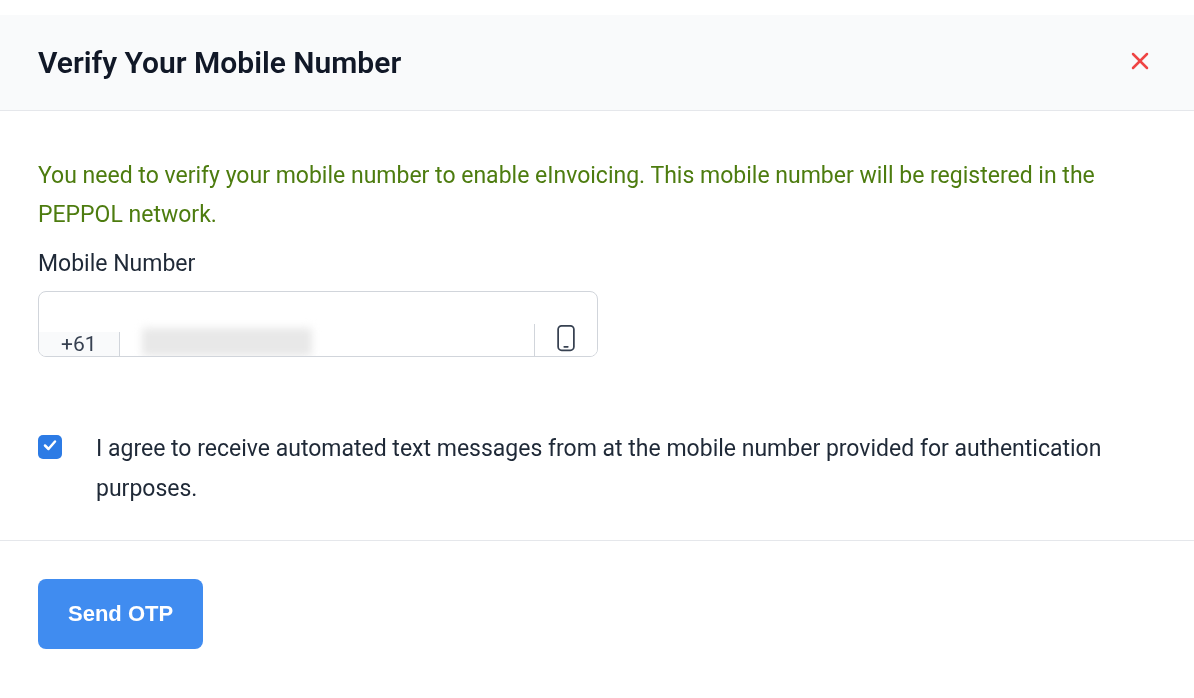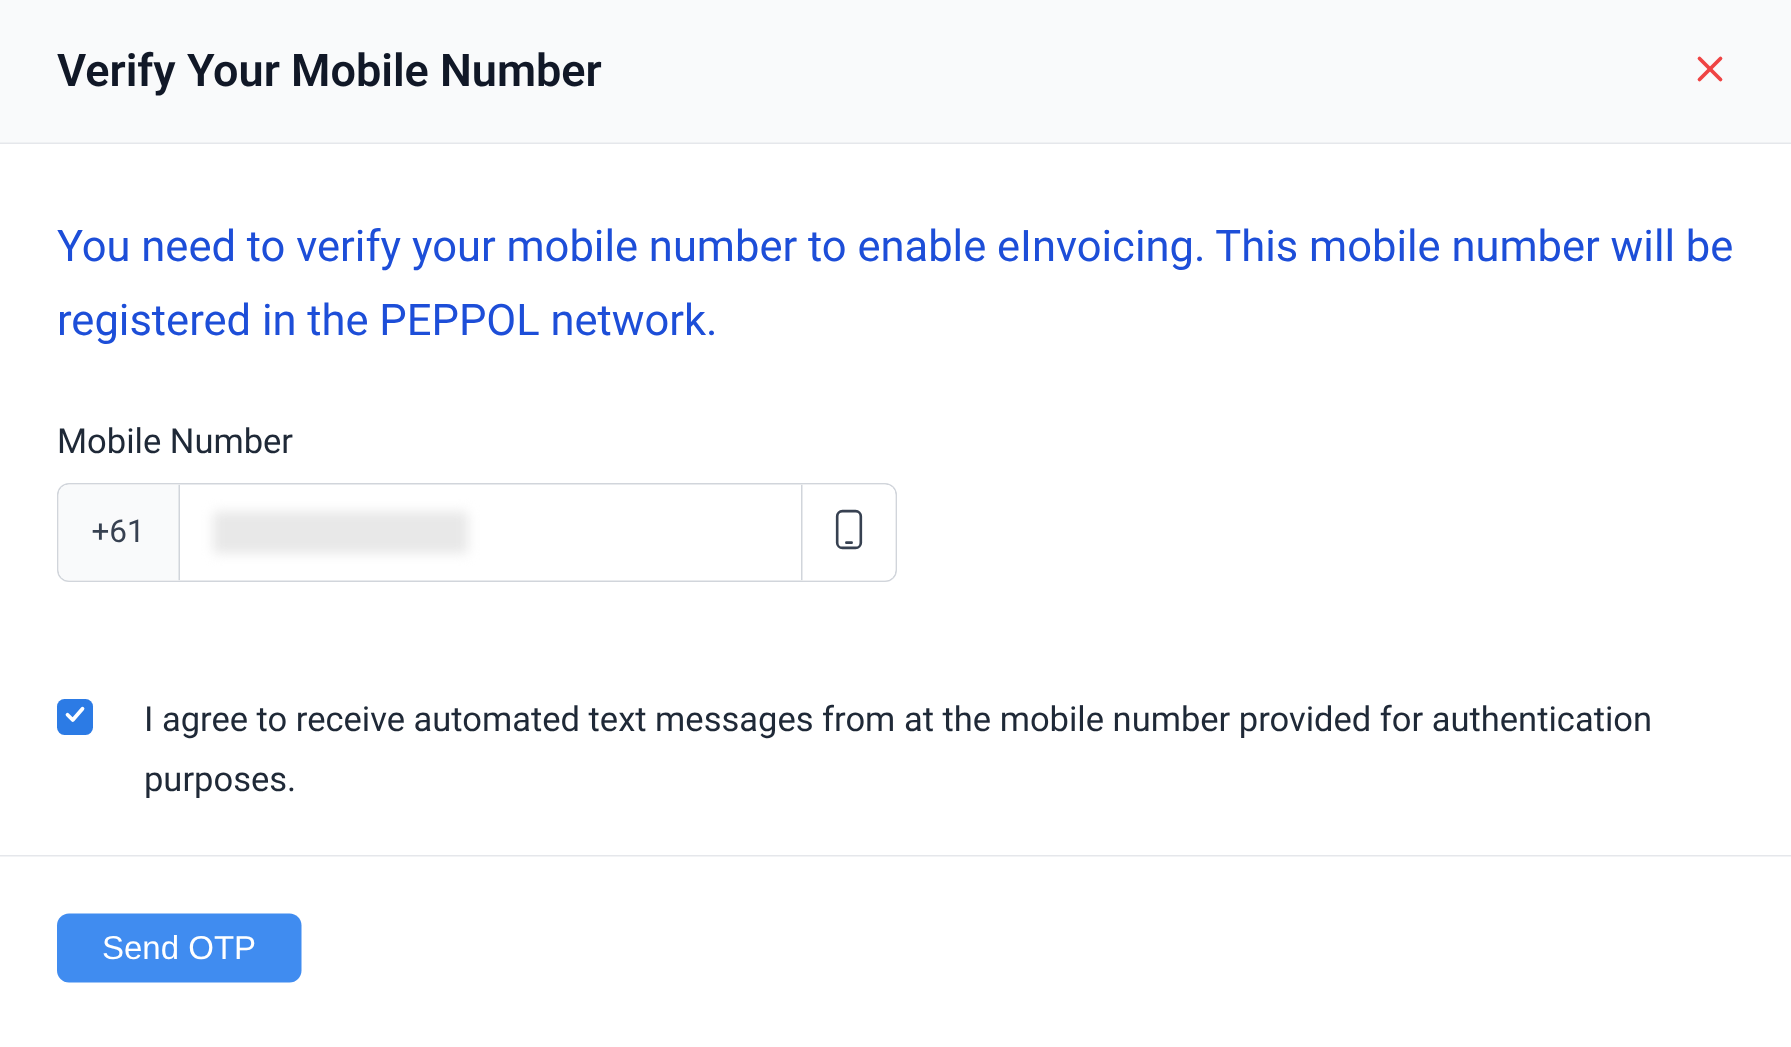--- a/index.html
+++ b/index.html
@@ -14,20 +14,21 @@
       height: 698px;
       color: #1f2937;
     }
     .modal-header {
       background: #f9fafb;
       border-bottom: 1px solid #e5e7eb;
       padding: 30px 38px;
       display: flex;
       justify-content: space-between;
       align-items: center;
+      margin-top: 15px;
     }
     .modal-title {
       font-size: 30px;
       font-weight: 600;
       color: #111827;
     }
     .close-btn {
       background: none;
       border: none;
       cursor: pointer;
@@ -37,38 +38,39 @@
       justify-content: center;
     }
     .close-btn svg {
       width: 24px;
       height: 24px;
     }
     .modal-body {
       padding: 45px 38px 30px 38px;
     }
     .description {
-      font-size: 29px;
+      font-size: 23px;
       line-height: 1.7;
-      color: #1d4ed8;
-      margin-bottom: 41px;
+      color: #4d7c0f;
+      margin-bottom: 16px;
     }
     .field-label {
       font-size: 23px;
       color: #1f2937;
       margin-bottom: 14px;
       display: block;
     }
     .phone-input-group {
       display: flex;
       width: 560px;
       border: 1px solid #d1d5db;
       border-radius: 8px;
       overflow: hidden;
       height: 66px;
+      align-items: flex-end;
     }
     .country-code {
       background: #f9fafb;
       border-right: 1px solid #d1d5db;
       padding: 0 22px;
       display: flex;
       align-items: center;
       font-size: 21px;
       color: #374151;
     }
@@ -126,23 +128,23 @@
     }
     .modal-footer {
       border-top: 1px solid #e5e7eb;
       padding: 38px 38px;
     }
     .send-btn {
       background: #408cf0;
       color: #ffffff;
       border: none;
       border-radius: 8px;
-      padding: 10px 30px;
+      padding: 22px 30px;
       font-size: 22px;
-      font-weight: 400;
+      font-weight: 700;
       cursor: pointer;
     }
   </style>
 </head>
 <body>
 
 <div class="modal-header">
   <h1 class="modal-title">Verify Your Mobile Number</h1>
   <button class="close-btn">
     <span>

